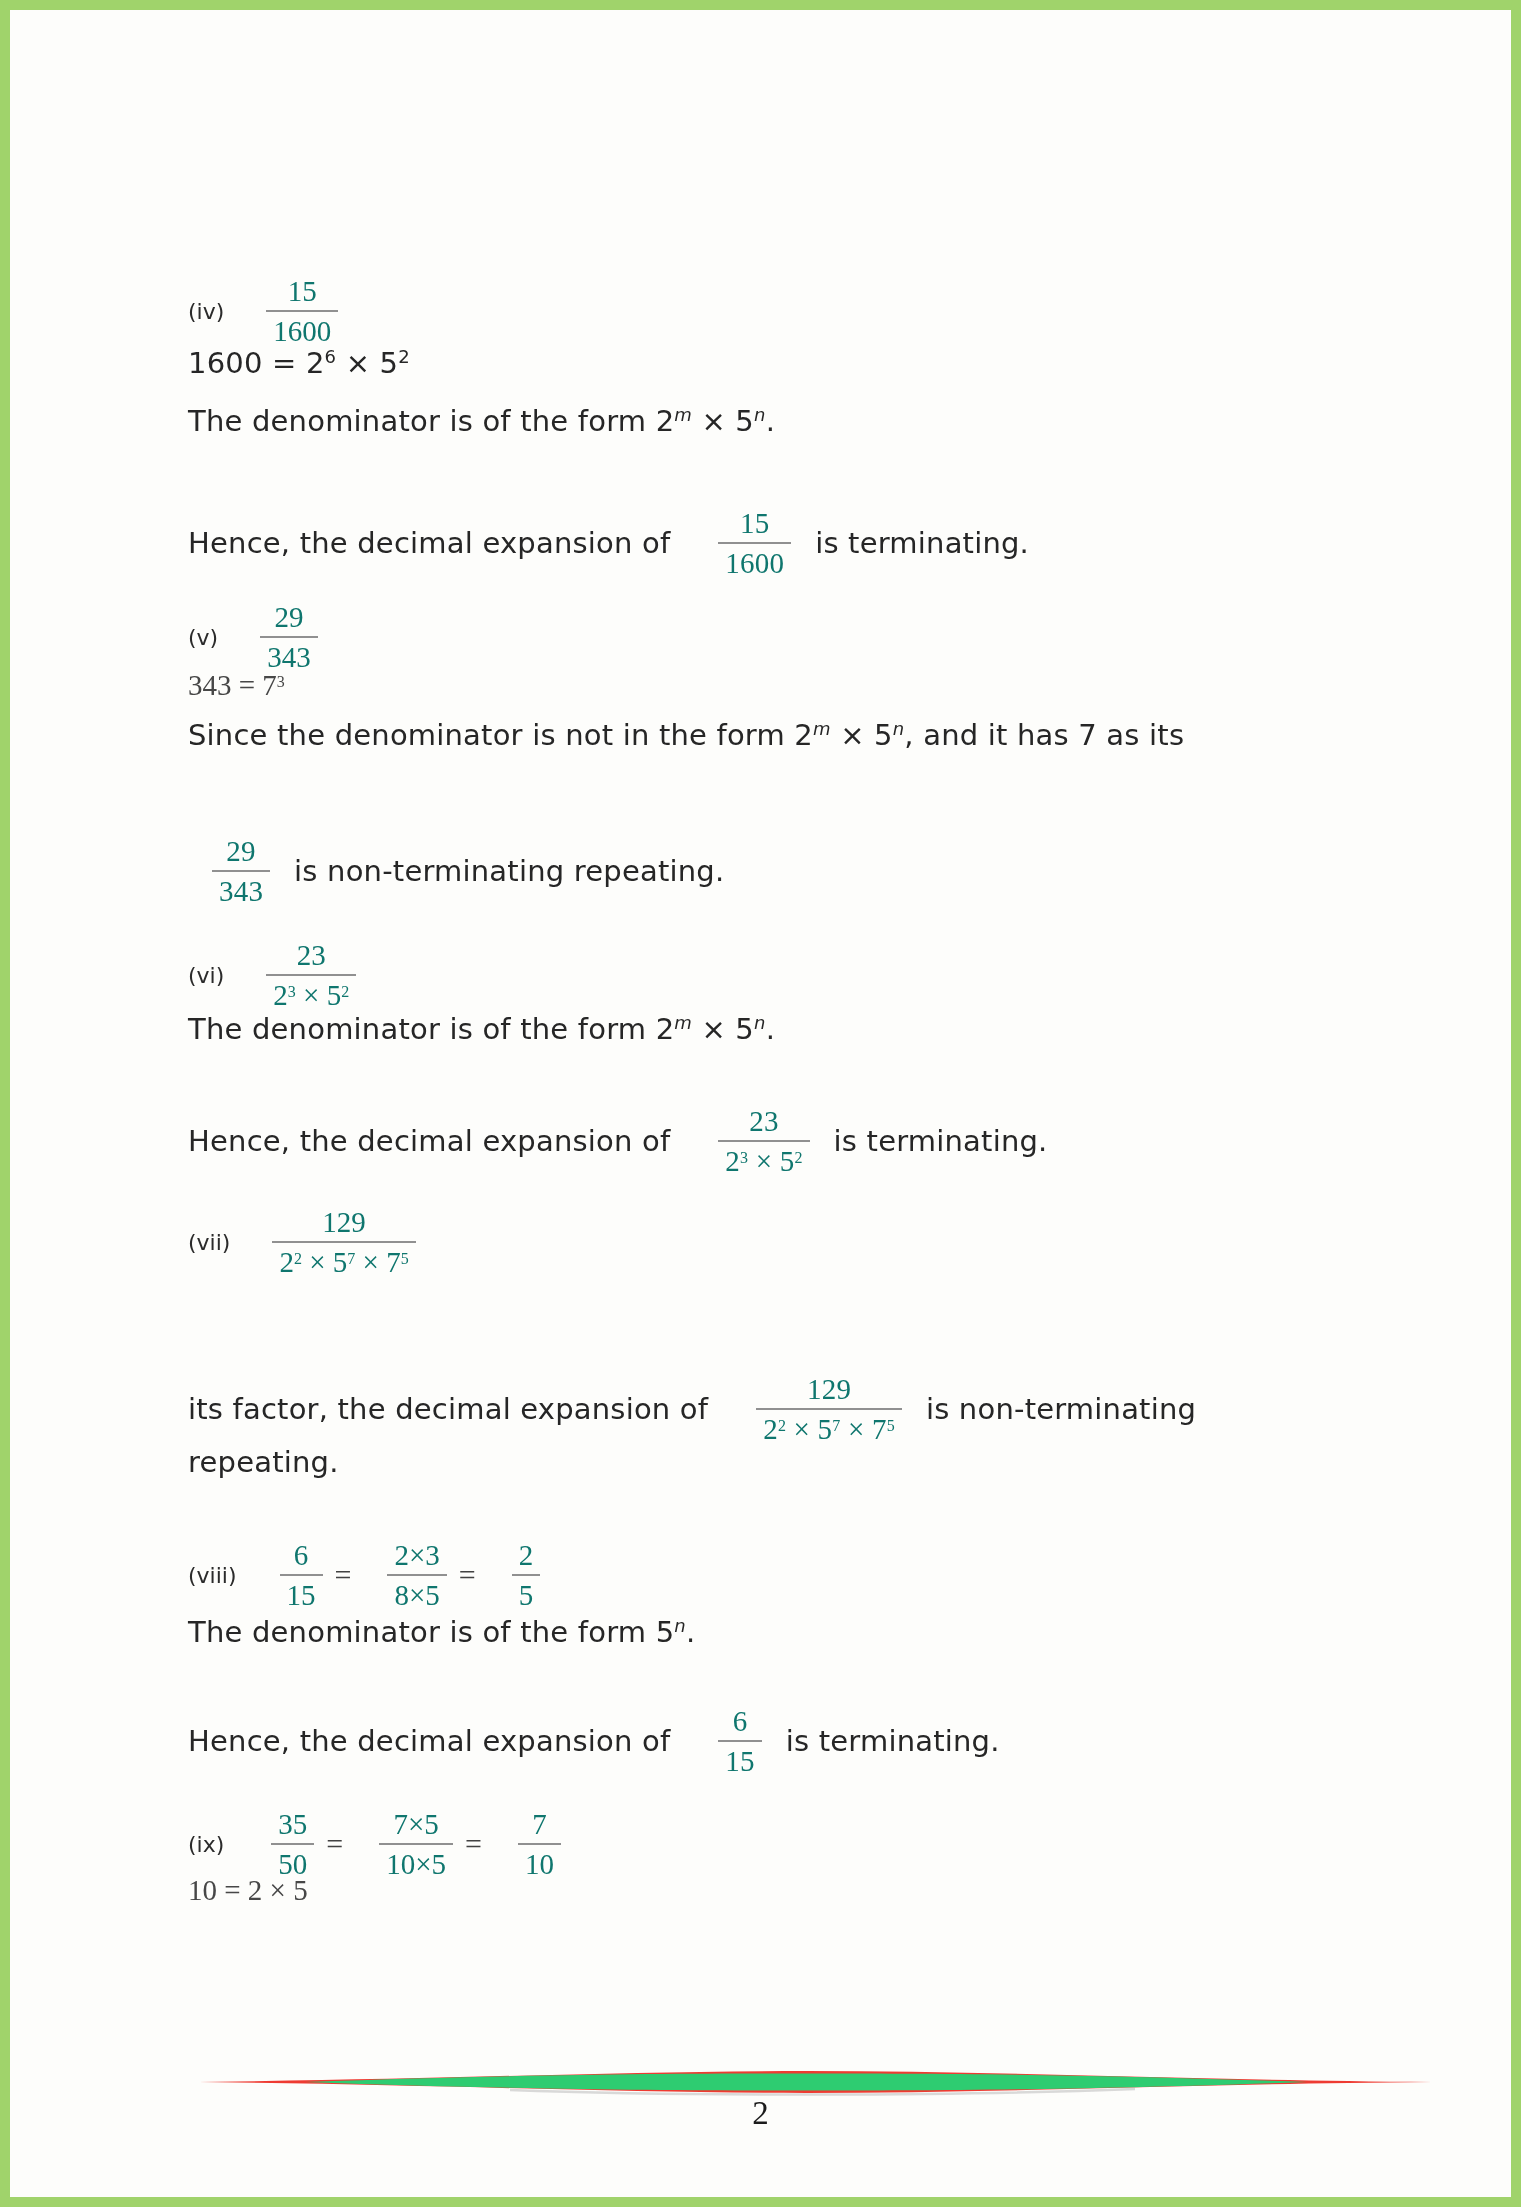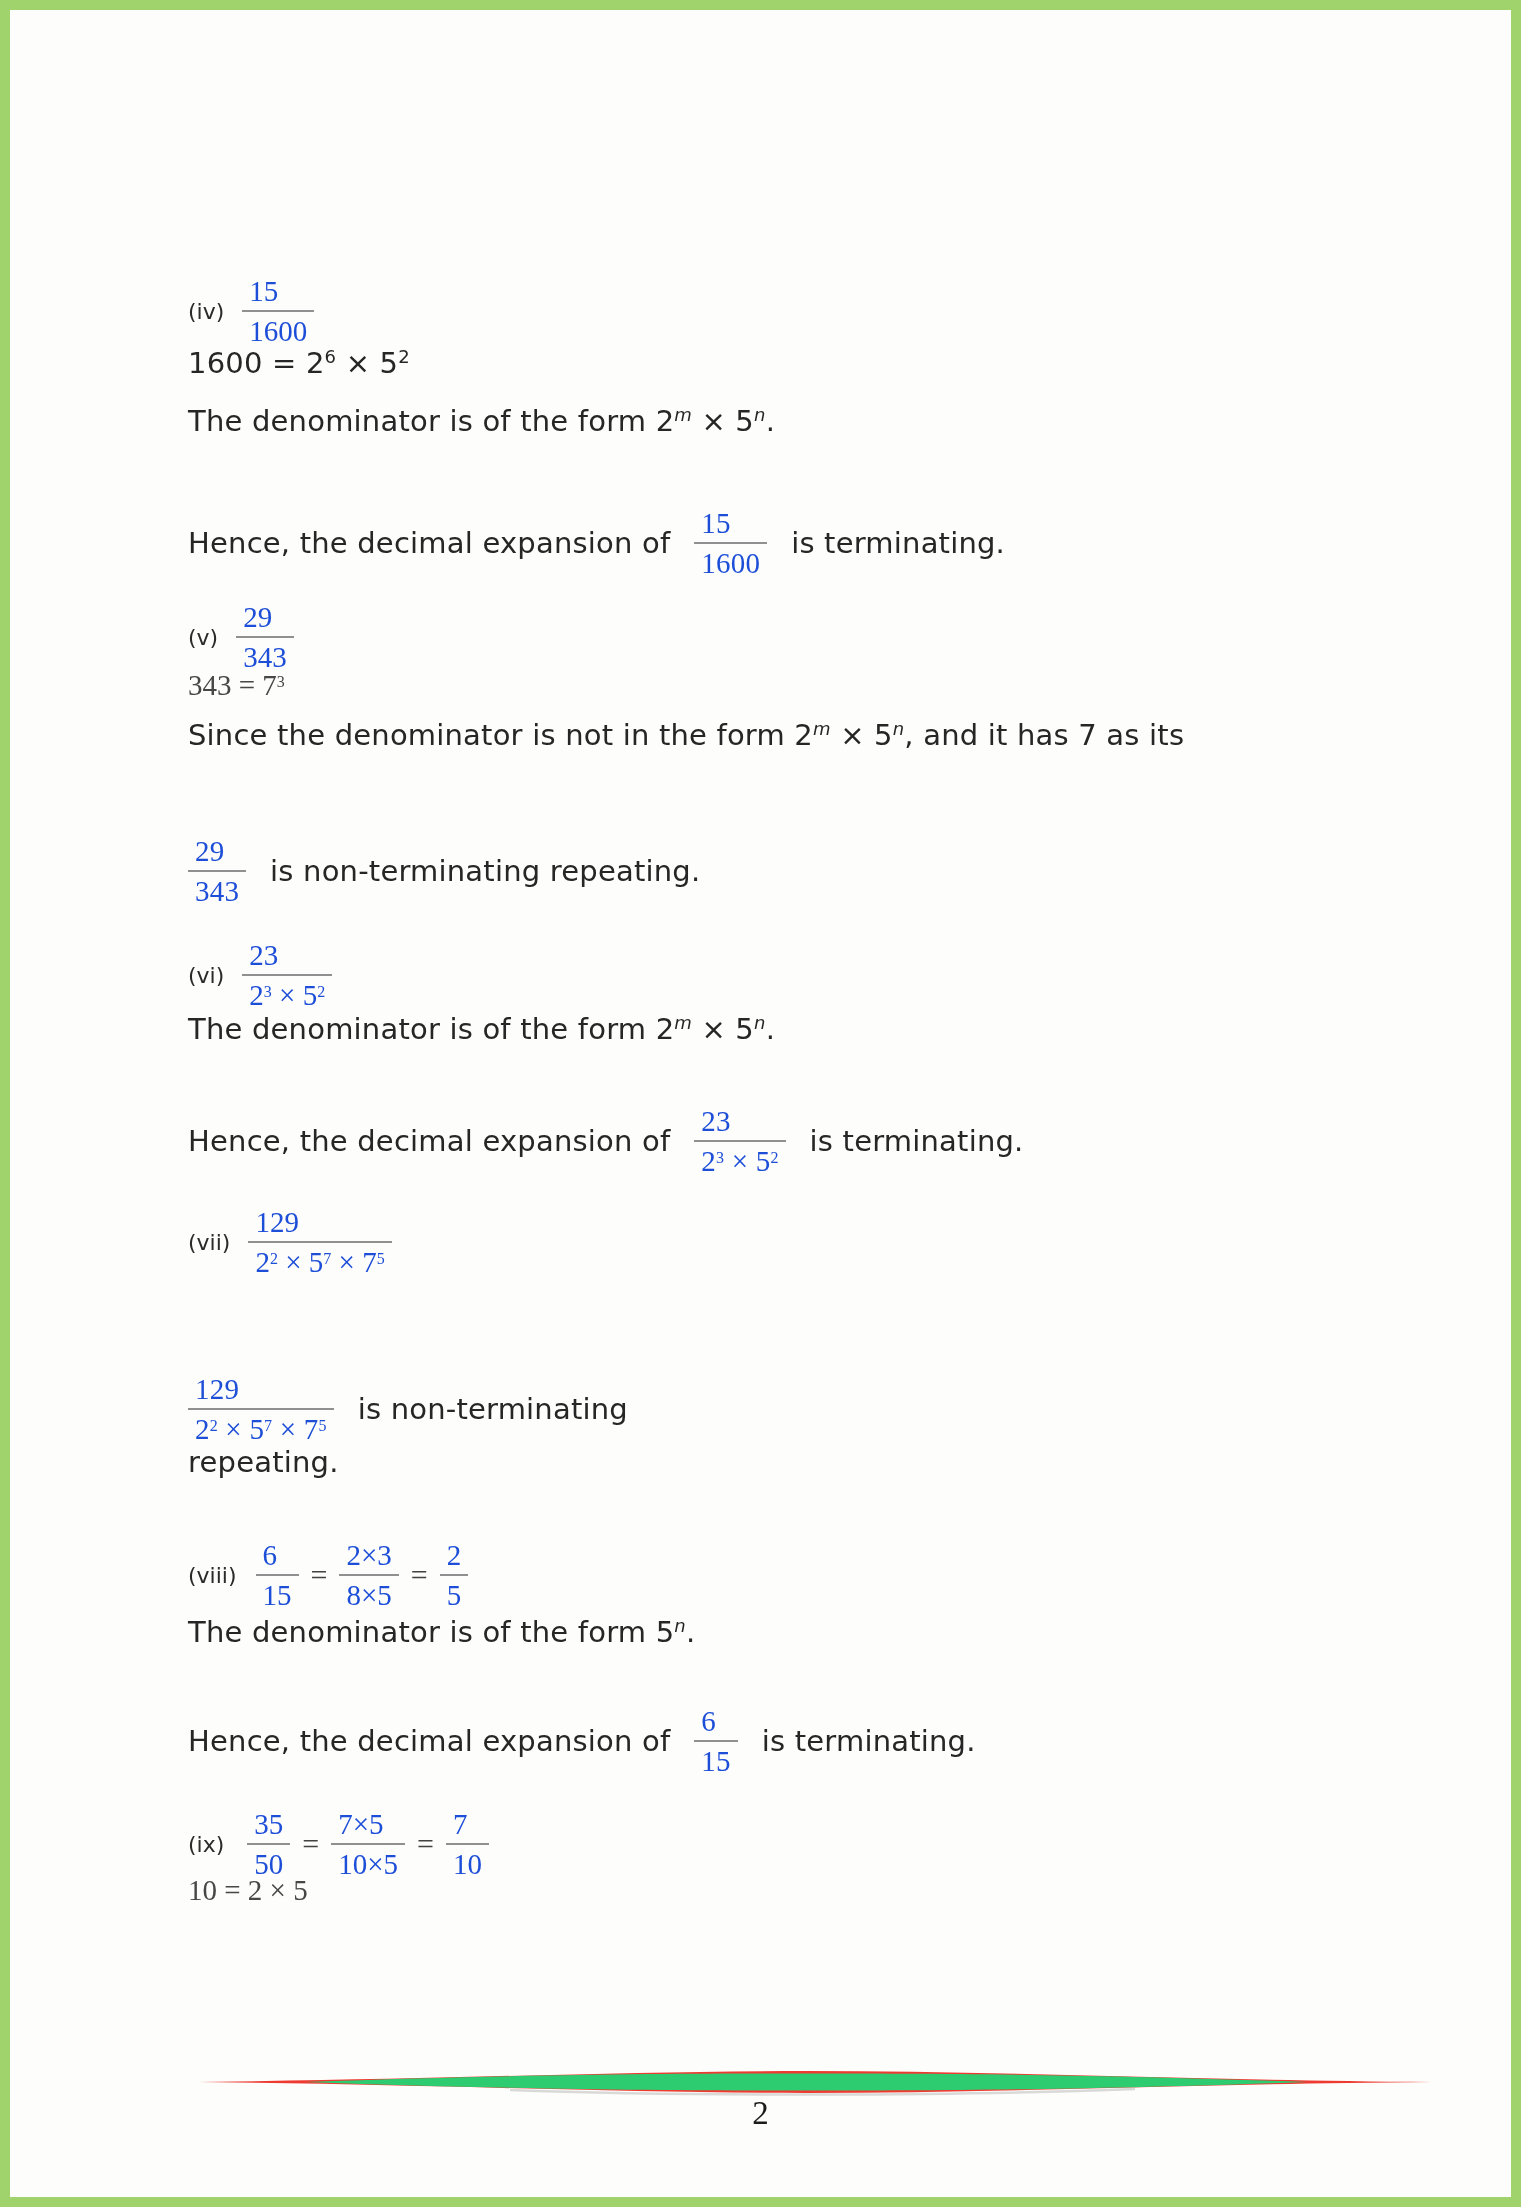--- a/index.html
+++ b/index.html
@@ -17,23 +17,23 @@
   .body{ font-size:29px; letter-spacing:.2px; }
   .labelrow{ display:flex; align-items:center; gap:18px; }
   .flexrow{ display:flex; align-items:center; gap:24px; font-size:29px; letter-spacing:.2px; }
   .mrow{ display:flex; align-items:center; gap:11px; }
   .label{ font-size:22px; color:#2b2b2b; }
   
   .bs{ font-size:18px; vertical-align:10px; line-height:0; }
   .bsi{ font-size:18px; vertical-align:10px; line-height:0; font-style:italic; }
   
   .frac{
-    display:inline-block; 
+    display:inline-block; text-align:center;
     font-family:"Liberation Serif","DejaVu Serif",serif;
-    font-size:29px; color:#1d4ed8; line-height:1.12;
+    font-size:29px; color:#0f766e; line-height:1.12;margin-left:24px;
   }
   .frac .num{ display:block; border-bottom:2px solid #909090; padding:1px 7px 3px; }
   .frac .den{ display:block; padding:3px 7px 1px; }
   .fs{ font-size:16px; vertical-align:8px; line-height:0; }
   .serifline{ font-family:"Liberation Serif","DejaVu Serif",serif; font-size:29px; color:#474747; }
   .eq{ font-family:"Liberation Serif","DejaVu Serif",serif; font-size:30px; color:#424242; padding:0 1px; }
   .divider{ position:absolute; left:170px; top:2057px; }
   .pagenum{
     position:absolute; left:0; top:2085px; width:100%;
     text-align:center;
@@ -119,20 +119,21 @@
   <div class="row labelrow" style="top:1195px">
     <span class="label">(vii)</span>
     <span class="frac">
       <span class="num">129</span>
       <span class="den"><span>2</span><sup class="fs">2</sup><span> × </span><span>5</span><sup class="fs">7</sup><span> × </span><span>7</span><sup class="fs">5</sup></span>
     </span>
   </div>
 
 
   <div class="row flexrow" style="top:1362px">
+    <span>its factor, the decimal expansion of</span>
     <span class="frac">
       <span class="num">129</span>
       <span class="den"><span>2</span><sup class="fs">2</sup><span> × </span><span>5</span><sup class="fs">7</sup><span> × </span><span>7</span><sup class="fs">5</sup></span>
     </span>
     <span>is non-terminating</span>
   </div>
 
   <div class="row body" style="top:1435px">
     <span>repeating.</span>
   </div>

